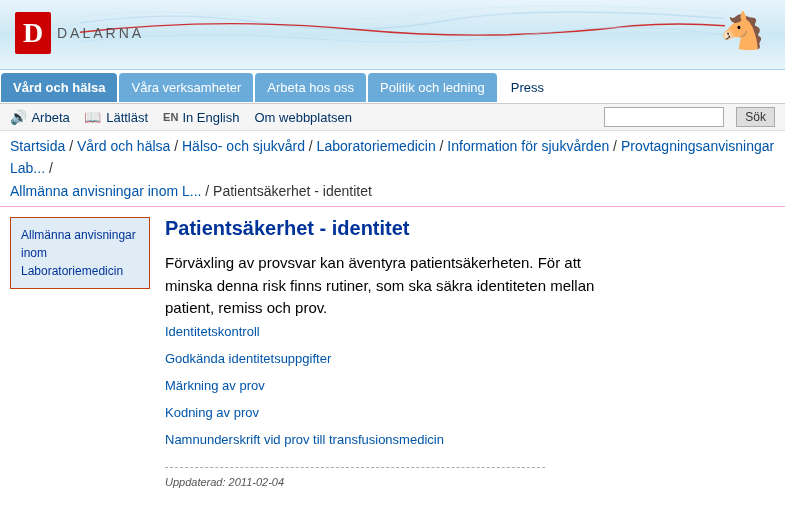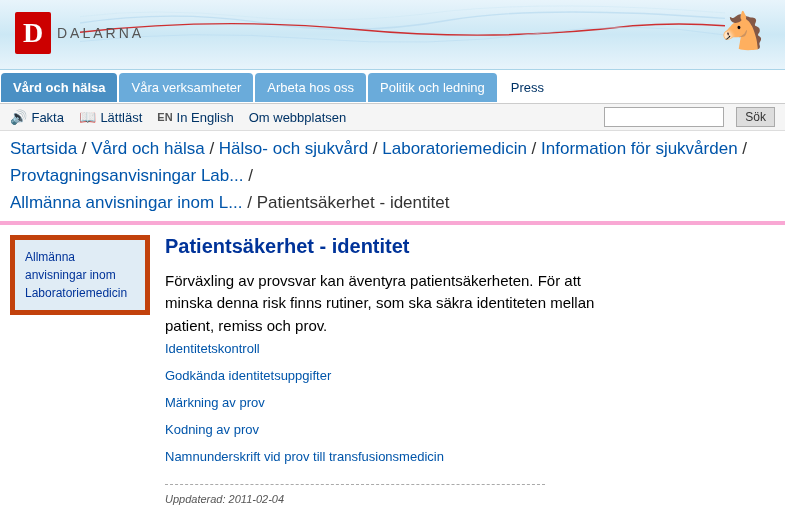--- a/index.html
+++ b/index.html
@@ -129,24 +129,24 @@
       background: #ddd;
       border: 1px solid #aaa;
       font-size: 12px;
       cursor: pointer;
       color: #333;
     }
 
     
     .breadcrumb {
       padding: 4px 10px;
-      font-size: 17px;
+      font-size: 14px;
       color: #333;
       background: #fff;
-      border-bottom: 4px solid #f9a8d4;
+      border-bottom: 1px solid #f9a8d4;
       line-height: 1.6;
     }
     .breadcrumb a {
       color: #0055aa;
       text-decoration: none;
     }
 
     
     .main-layout {
       display: flex;
@@ -154,21 +154,21 @@
       gap: 15px;
     }
 
     
     .sidebar {
       width: 140px;
       flex-shrink: 0;
     }
     .sidebar-box {
       background: #e0ecf5;
-      border: 5px solid #c2410c;
+      border: 1px solid #c2410c;
       padding: 8px 10px;
       font-size: 12px;
       color: #003399;
       cursor: pointer;
       line-height: 1.5;
     }
     .sidebar-box a {
       color: #003399;
       text-decoration: none;
       font-size: 12px;
@@ -237,21 +237,21 @@
   <div class="nav-item active">Vård och hälsa</div>
   <div class="nav-item selected">Våra verksamheter</div>
   <div class="nav-item selected">Arbeta hos oss</div>
   <div class="nav-item selected">Politik och ledning</div>
   <div class="nav-item">Press</div>
 </div>
 
 <div class="toolbar">
   <div class="toolbar-item">
     <span class="toolbar-icon">🔊</span>
-    <span>Fakta</span>
+    <span>Arbeta</span>
   </div>
   <div class="toolbar-item">
     <span class="toolbar-icon">📖</span>
     <span>Lättläst</span>
   </div>
   <div class="toolbar-item">
     <span class="toolbar-icon" style="font-size:11px;font-weight:bold;color:#555;">EN</span>
     <span>In English</span>
   </div>
   <div class="toolbar-item">

